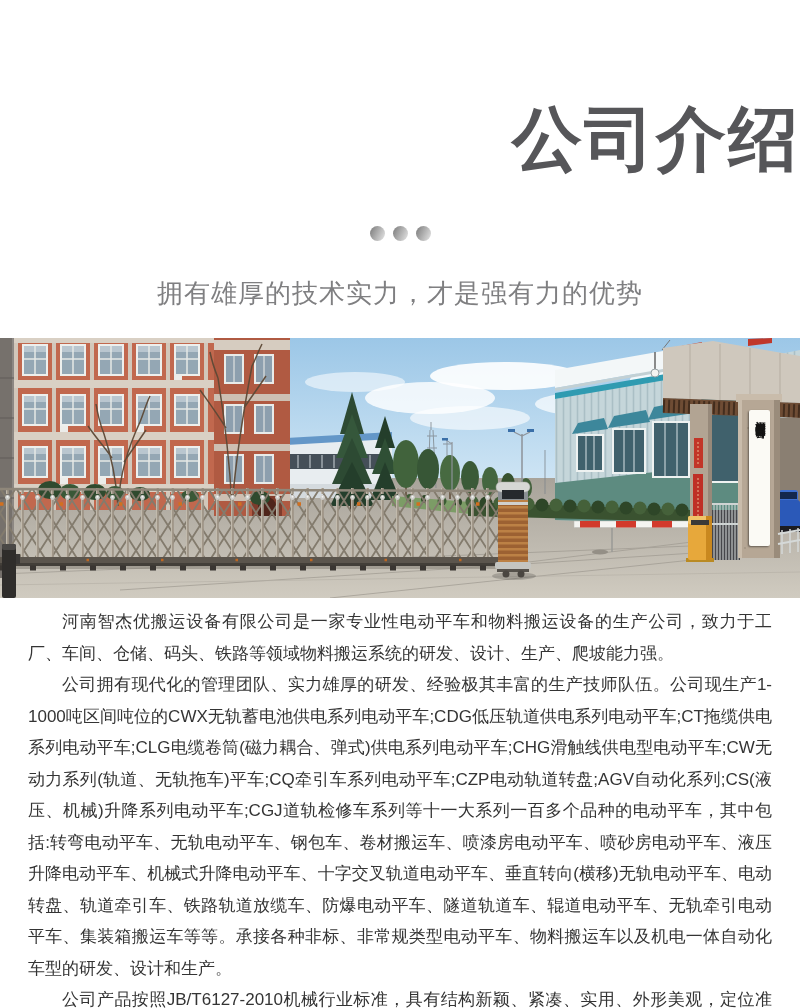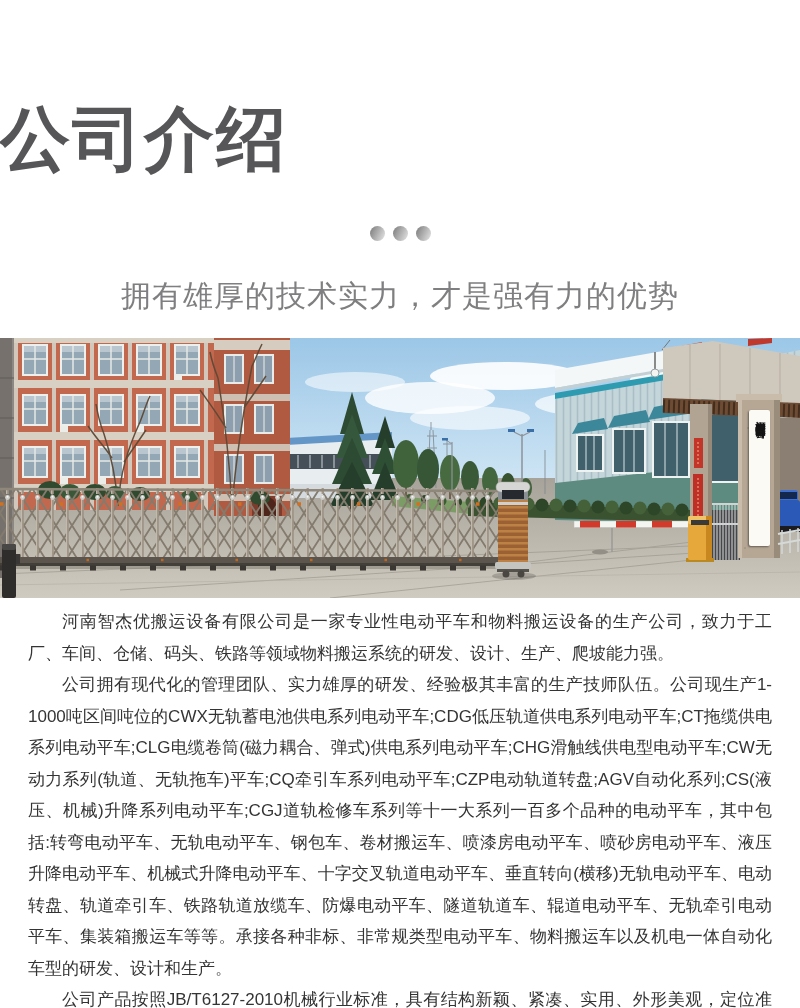--- a/index.html
+++ b/index.html
@@ -1,24 +1,24 @@
 <!DOCTYPE html>
 <html><head>
 <meta charset="utf-8">
 <style>
   html,body{margin:0;padding:0;background:#ffffff;}
   .page{position:relative;width:800px;height:1008px;background:#fff;overflow:hidden;
         font-family:"Liberation Sans",sans-serif;}
-  .main-title{position:absolute;top:104px;left:0;width:800px;text-align:left;margin:0;
+  .main-title{position:absolute;top:104px;left:0;width:800px;text-align:right;margin:0;
         font-size:70px;line-height:1;font-weight:bold;color:#565659;letter-spacing:2px;}
   .dots{position:absolute;top:226px;left:0;width:800px;text-align:center;font-size:0;}
   .dot{display:inline-block;width:15px;height:15px;border-radius:50%;margin:0 4px;
         background:linear-gradient(115deg,#8a8a8a 15%,#dcdcdc 90%);}
   .subtitle{position:absolute;top:278px;left:0;width:800px;text-align:center;margin:0;
-        font-size:30px;line-height:1.2;font-weight:normal;color:#7f7f81;letter-spacing:1px;}
+        font-size:26px;line-height:1.2;font-weight:normal;color:#7f7f81;letter-spacing:1px;}
   .photo{position:absolute;top:338px;left:0;width:800px;height:260px;overflow:hidden;background:#bcd6ec;}
   .photo svg{position:absolute;inset:0;display:block;}
   .gate-sign{position:absolute;left:749px;top:72px;width:21px;height:136px;box-sizing:border-box;
         background:#fbfaf5;border-radius:2px;box-shadow:-1px 1px 2px rgba(0,0,0,.45);
         writing-mode:vertical-rl;text-orientation:upright;
         font-family:"Liberation Serif",serif;font-size:10px;line-height:20px;letter-spacing:0.6px;
         color:#141414;font-weight:bold;padding-top:3px;z-index:5;}
   .content{position:absolute;top:606px;left:28px;width:744px;
         font-size:17px;line-height:31.5px;color:#343434;text-align:justify;}
   .content p{margin:0;text-indent:2em;}

